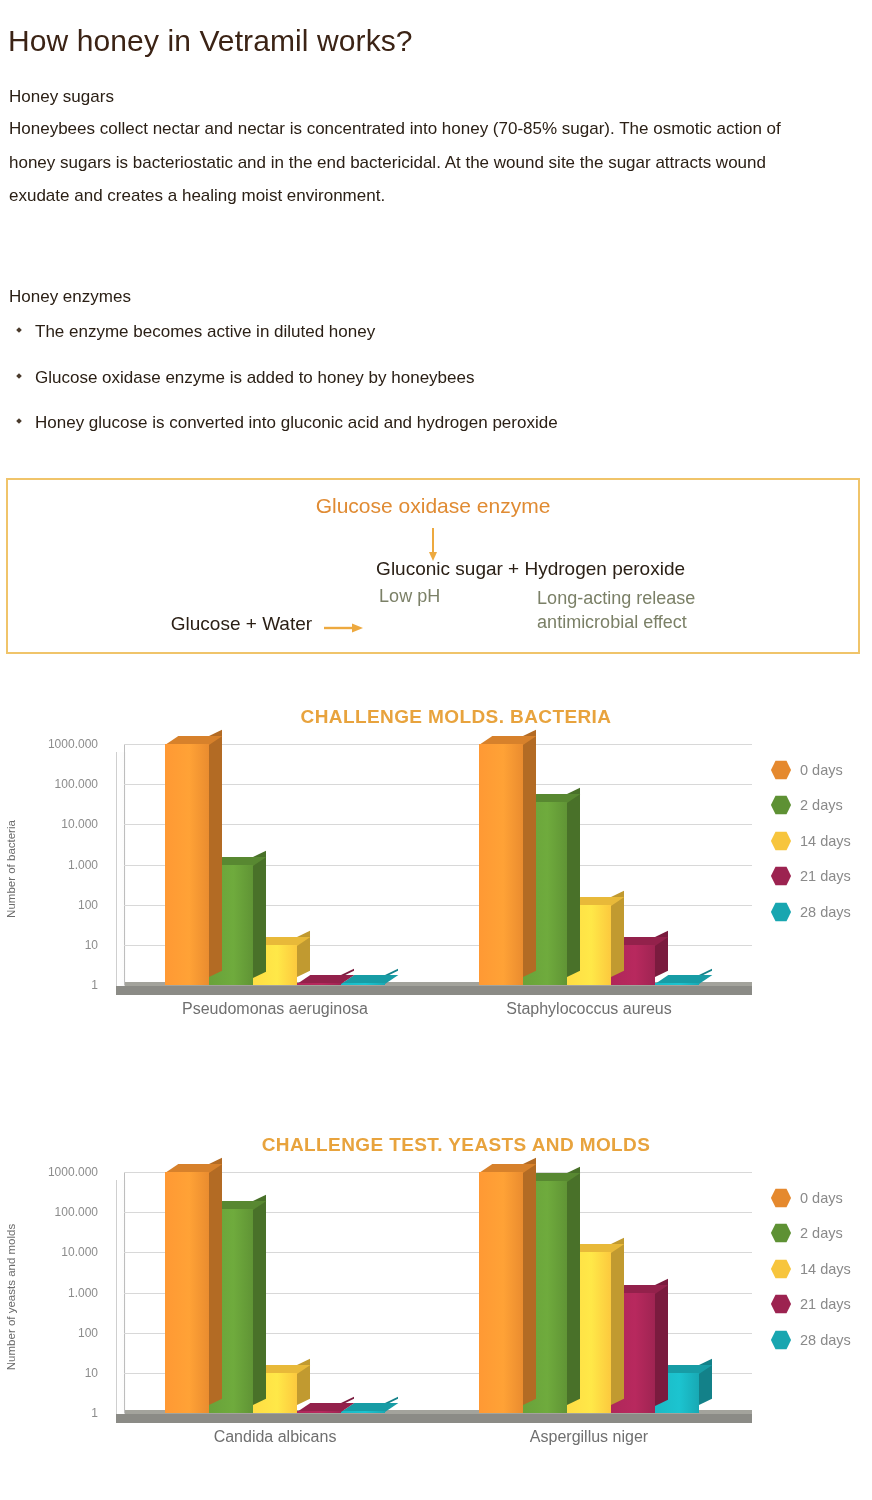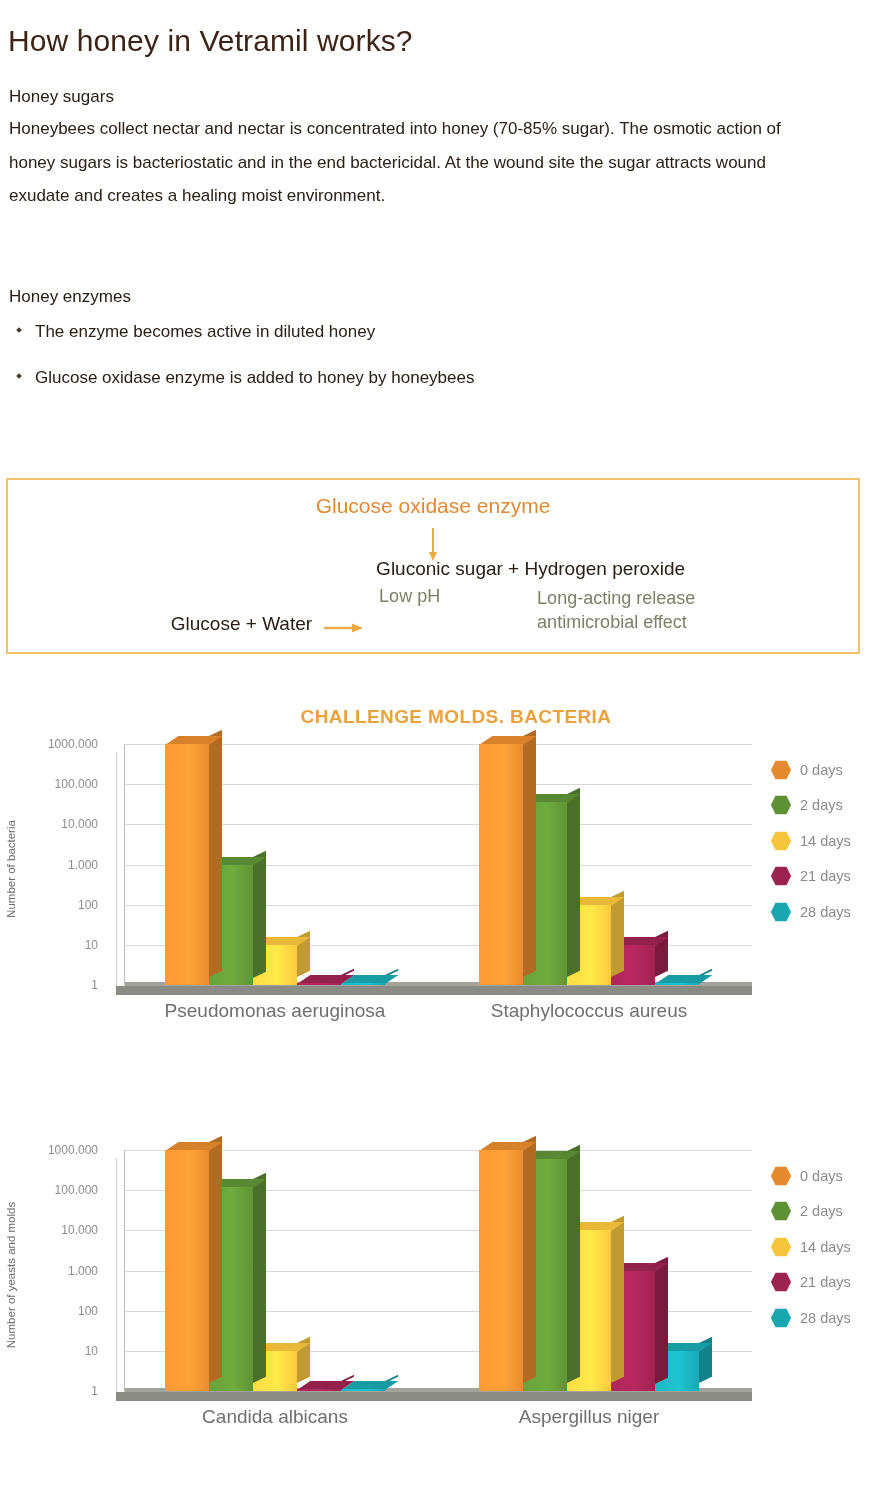--- a/index.html
+++ b/index.html
@@ -254,21 +254,21 @@
   .xlabels {
     position: absolute;
     left: 116px;
     top: 256px;
     width: 636px;
     height: 26px;
   }
   .xlabel {
     position: absolute;
     transform: translateX(-50%);
-    font-size: 19px;
+    font-size: 16px;
     color: #6f6f6f;
     white-space: nowrap;
   }
   .legend {
     position: absolute;
     left: 770px;
     top: 8px;
     width: 100px;
   }
   .legend-item {
@@ -302,20 +302,24 @@
   <div class="sec-enzymes">
     <div class="sub-head">Honey enzymes</div>
     <ul class="bullets">
       <li>
         <span class="bullet-dot"></span>
         <span>The enzyme becomes active in diluted honey</span>
       </li>
       <li>
         <span class="bullet-dot"></span>
         <span>Glucose oxidase enzyme is added to honey by honeybees</span>
+      </li>
+      <li>
+        <span class="bullet-dot"></span>
+        <span>Honey glucose is converted into gluconic acid and hydrogen peroxide</span>
       </li>
     </ul>
   </div>
 
   <div class="rxn-box">
     <div class="rxn-enzyme">Glucose oxidase enzyme</div>
     <svg class="rxn-arrow-down" viewBox="0 0 10 34">
       <line x1="5" y1="0" x2="5" y2="26" stroke="#eda93f" stroke-width="2"></line>
       <polygon points="5,33 1,24 9,24" fill="#eda93f"></polygon>
     </svg>
@@ -457,20 +461,21 @@
             <svg class="legend-hex" viewBox="0 0 24 24">
               <polygon points="6,2 18,2 23,12 18,22 6,22 1,12" fill="#18a6b0"></polygon>
             </svg>
             <span class="legend-label">28 days</span>
           </div>
         </div>
     </div>
   </div>
 
   <div class="chart-block chart-2">
+    <div class="chart-title">CHALLENGE TEST. YEASTS AND MOLDS</div>
     <div class="chart-body">
       <div class="axis-title">
         <span>Number of yeasts and molds</span>
       </div>
       <div class="ylabels">
           <div class="yl" style="top: 0px;">1000.000</div>
           <div class="yl" style="top: 40.1667px;">100.000</div>
           <div class="yl" style="top: 80.3333px;">10.000</div>
           <div class="yl" style="top: 120.5px;">1.000</div>
           <div class="yl" style="top: 160.667px;">100</div>

